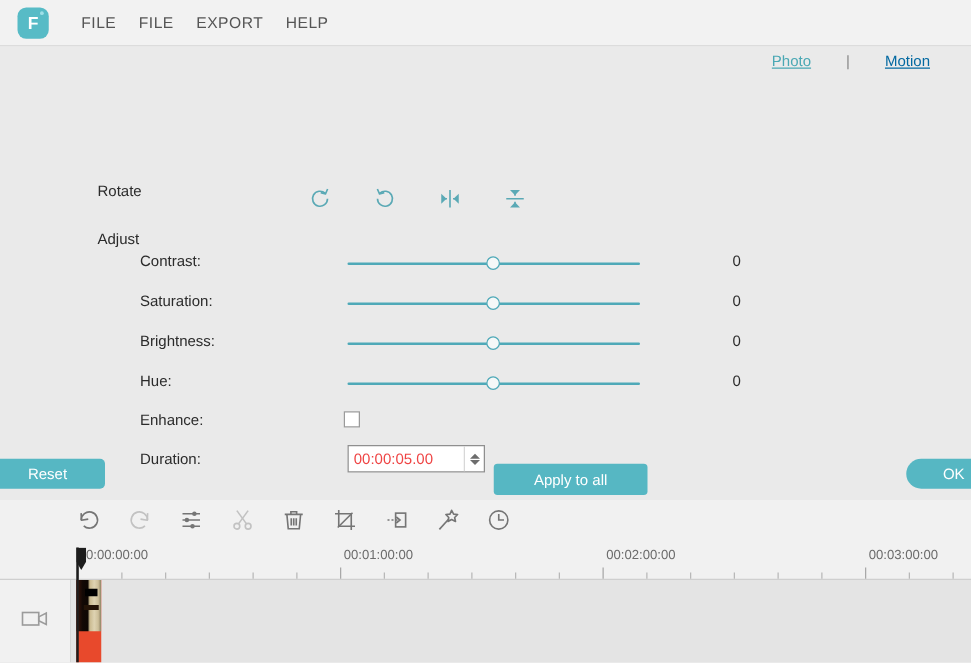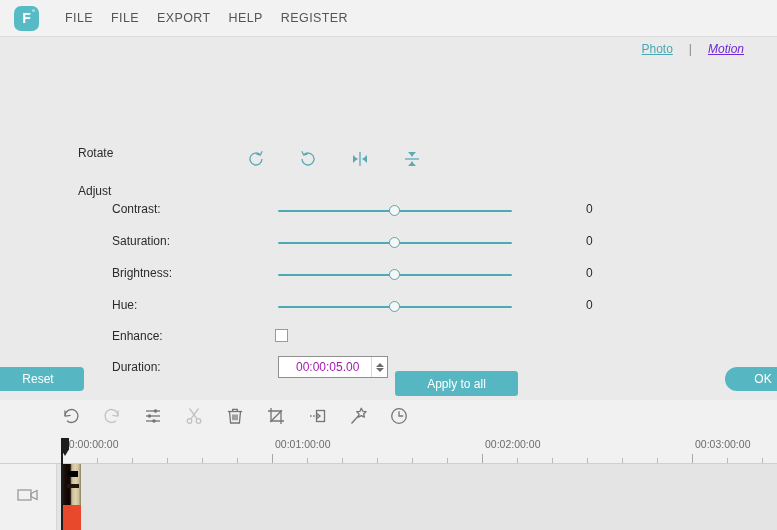--- a/index.html
+++ b/index.html
@@ -29,26 +29,26 @@
   }
   .menu-items { display: flex; align-items: center; margin-left: 17px; }
   .menu-item {
     font-size: 12.5px; color: #555; letter-spacing: .4px;
     padding: 4px 9px; cursor: default; white-space: nowrap;
   }
 
   
   .tabrow {
     position: absolute; right: 33px; top: 42px;
-    display: flex; align-items: center; gap: 16px;
+    display: flex; align-items: center; gap: 28px;
     font-size: 12px;
   }
   .tablink { text-decoration: underline; cursor: pointer; }
   .tablink.active { color: #4aa8b4; }
-  .tablink.inactive { color: #6d28d9; font-style: italic; }
+  .tablink.inactive { color: #0369a1; }
   .tabsep { color: #888; }
 
   
   .panel { position: absolute; left: 0; top: 60px; width: 777px; height: 300px; }
 
   .row-label {
     position: absolute; font-size: 12px; color: #2b2b2b;
     white-space: nowrap;
   }
 
@@ -85,21 +85,21 @@
     position: absolute; left: 294px; top: 268px; font-size: 12px; color: #2b2b2b;
     cursor: default;
   }
 
   
   .spin {
     position: absolute; left: 278px; top: 296px; width: 110px; height: 22px;
     background: #fff; border: 1px solid #8f8f8f;
     display: flex; align-items: center; cursor: text;
   }
-  .spin-text { font-size: 12px; color: #a21caf; padding-left: 17px; flex: 1; }
+  .spin-text { font-size: 12px; color: #ef4444; padding-left: 4px; flex: 1; }
   .spin-arrows {
     width: 16px; height: 100%; display: flex; flex-direction: column;
     align-items: center; justify-content: center; gap: 1px;
     border-left: 1px solid #d8d8d8; cursor: pointer;
   }
   .chev { width: 0; height: 0; border-left: 4px solid transparent; border-right: 4px solid transparent; }
   .chev-up { border-bottom: 4px solid #6d6d6d; }
   .chev-dn { border-top: 4px solid #6d6d6d; }
 
   .btn-teal {
@@ -183,21 +183,20 @@
 
   <div class="menubar">
     <div class="logo">
       <span>F</span>
     </div>
     <div class="menu-items">
       <div class="menu-item">FILE</div>
       <div class="menu-item">FILE</div>
       <div class="menu-item">EXPORT</div>
       <div class="menu-item">HELP</div>
-      <div class="menu-item">REGISTER</div>
     </div>
   </div>
 
   <div class="tabrow">
     <span class="tablink active">Photo</span>
     <span class="tabsep">|</span>
     <span class="tablink inactive">Motion</span>
   </div>
 
   <div class="panel">

